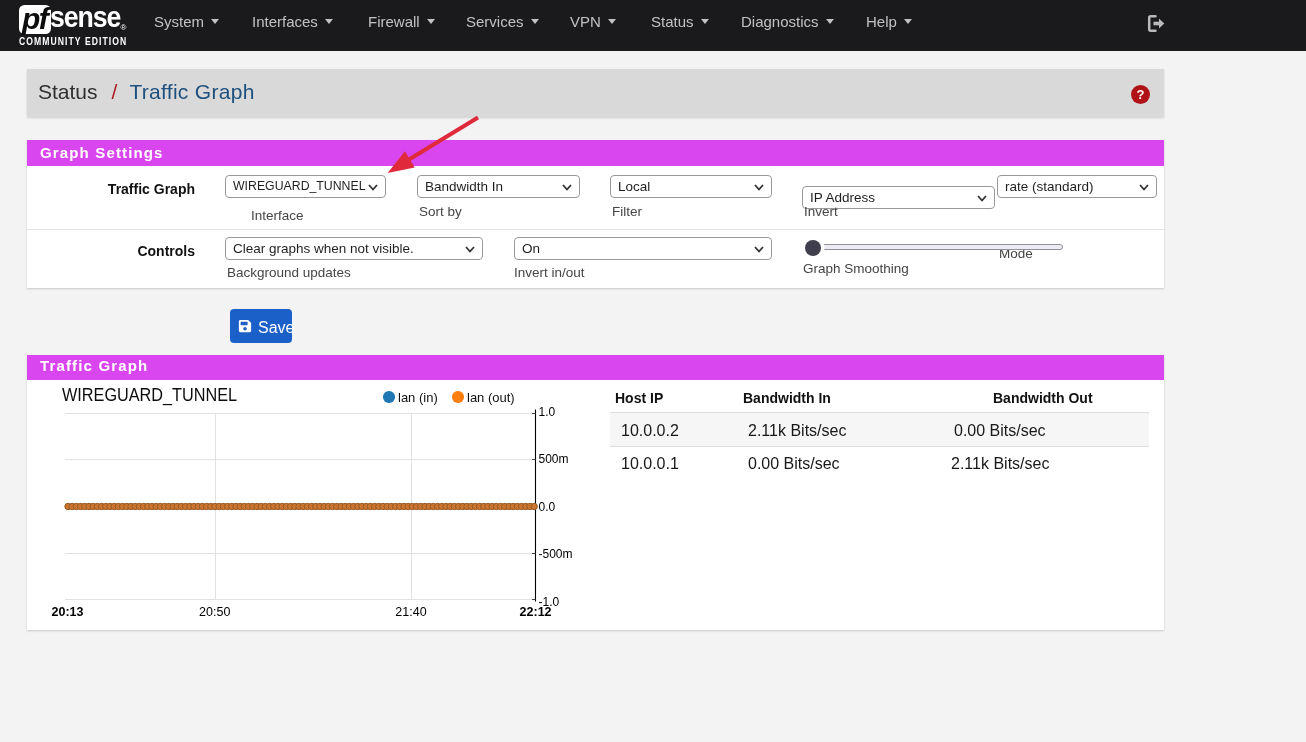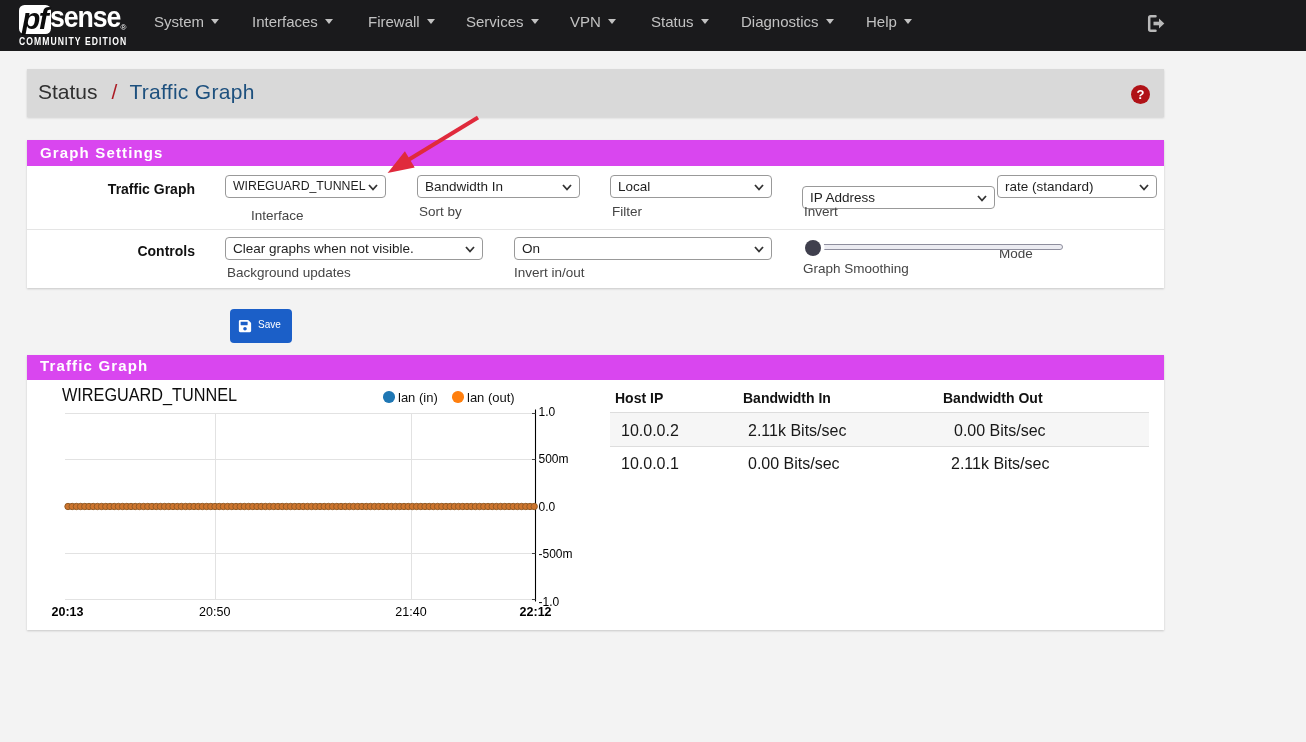--- a/index.html
+++ b/index.html
@@ -33,21 +33,21 @@
 .sel { height:23px; background:#fff; border:1px solid #999; border-radius:4px; font-size:13.5px; color:#1f1f1f; line-height:21px; padding-left:7px; white-space:nowrap; }
 .sel svg { position:absolute; right:7px; top:8px; }
 .helper { font-size:13.5px; color:#454545; }
 #gssep { left:0px; top:89px; width:1137px; height:0; border-top:1px solid #e5e5e5; }
 
 
 #slidertrack { left:778px; top:103.5px; width:258px; height:6.5px; background:#ececf2; border:1px solid #8f8f9e; border-radius:3px; }
 #sliderthumb { left:778px; top:99.5px; width:16px; height:16px; border-radius:50%; background:#3f3f4d; box-shadow:0 0 0 3.5px #ffffff; }
 
 
-#savebtn { left:230px; top:309px; width:62px; height:34px; background:#1b5fc8; border-radius:4px; color:#fff; font-size:10px; }
+#savebtn { left:230px; top:309px; width:62px; height:34px; background:#1b5fc8; border-radius:4px; color:#fff; font-size:16px; }
 #savebtn span { position:absolute; left:28px; top:9.5px; }
 #savebtn svg { position:absolute; left:8px; top:10px; }
 
 #tgpanel { left:27px; top:355px; width:1137px; height:275px; }
 #tghead { left:0; top:0; width:1137px; height:25px; line-height:21.5px; }
 #tgtitle { left:35px; top:29px; font-size:19px; color:#0d0d0d; transform:scaleX(0.855); transform-origin:left top; }
 .legdot { width:11.5px; height:11.5px; border-radius:50%; top:36px; }
 .legtext { font-size:13px; color:#111; top:35px; }
 
 
@@ -292,21 +292,21 @@
 
       <g font-size="12.5" fill="#000" font-family="Liberation Sans" text-anchor="middle">
         <text x="40.5" y="236" font-weight="bold">20:13</text>
         <text x="187.7" y="236">20:50</text>
         <text x="384" y="236">21:40</text>
         <text x="508.6" y="236" font-weight="bold">22:12</text>
       </g>
     </svg>
     <div class="th abs" style="left:588px;">Host IP</div>
     <div class="th abs" style="left:716px;">Bandwidth In</div>
-    <div class="th abs" style="left:916px;">Bandwidth Out</div>
+    <div class="th abs" style="left:966px;">Bandwidth Out</div>
     <div class="trow abs" style="top:57px; background:#f6f6f6; border-top:1px solid #ddd; border-bottom:1px solid #ddd;"></div>
     <div class="td abs" style="left:594px; top:67px;">10.0.0.2</div>
     <div class="td abs" style="left:721px; top:67px;">2.11k Bits/sec</div>
     <div class="td abs" style="left:927px; top:67px;">0.00 Bits/sec</div>
     <div class="td abs" style="left:594px; top:100px;">10.0.0.1</div>
     <div class="td abs" style="left:721px; top:100px;">0.00 Bits/sec</div>
     <div class="td abs" style="left:924px; top:100px;">2.11k Bits/sec</div>
   </div>
 
   <svg id="arrow" class="abs" width="1306" height="742" viewBox="0 0 1306 742">

